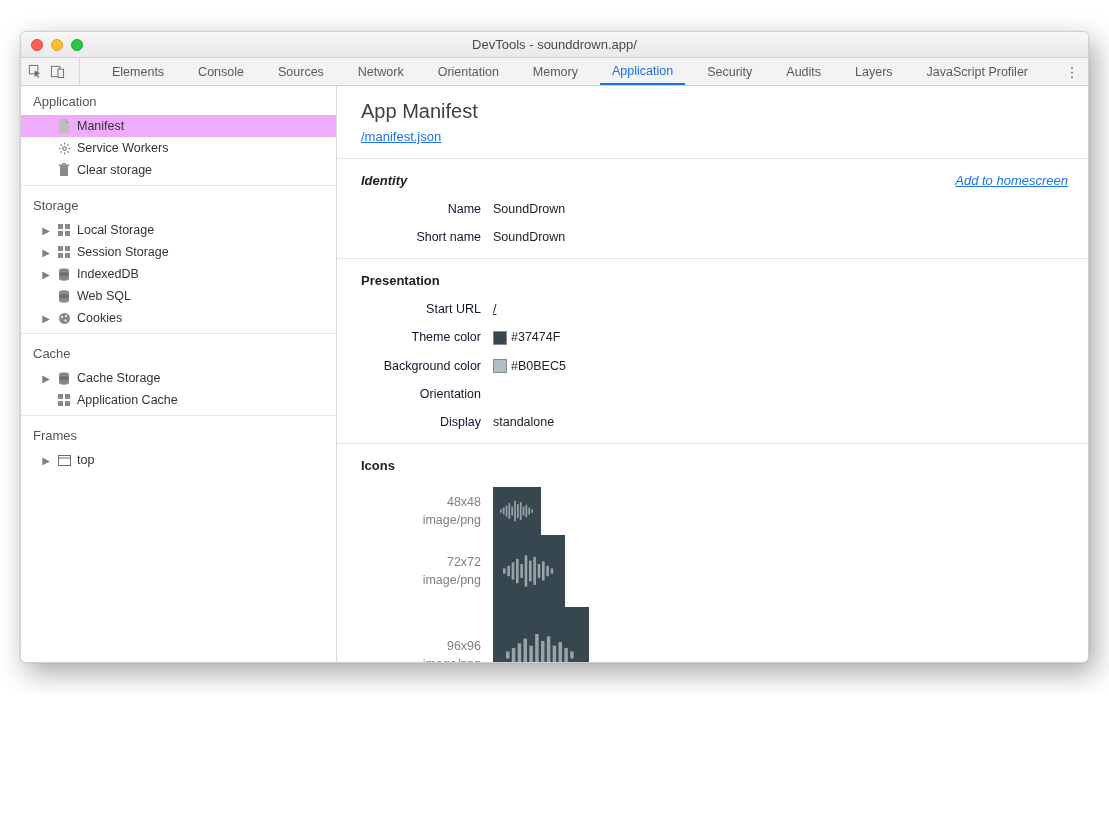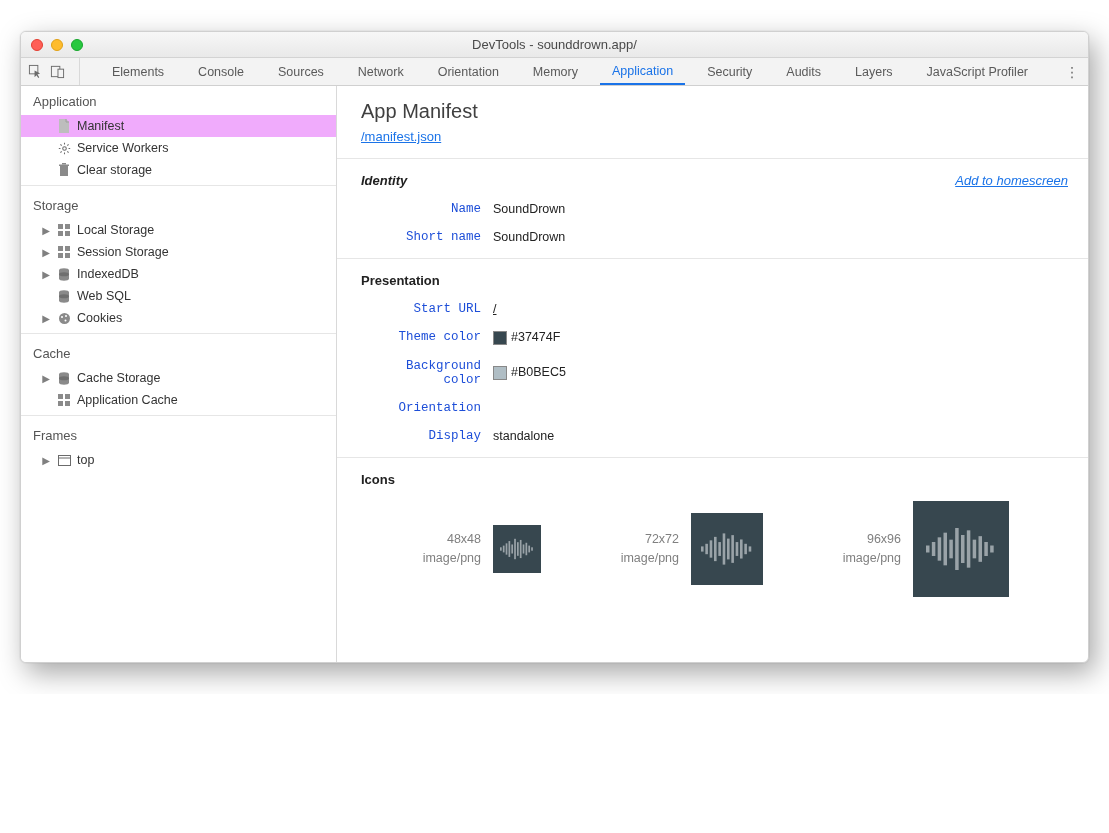--- a/index.html
+++ b/index.html
@@ -70,25 +70,25 @@
   
   .main { flex:1; overflow:auto; }
   .main-inner { padding: 14px 20px 24px 24px; }
   .h1 { font-size:20px; color:#404040; margin: 0 0 6px 0;}
   .link { color:#1a73e8; text-decoration:underline; cursor:pointer;}
   .divider { height:1px; background:#e6e6e6; margin: 14px -24px 0 -24px; }
   .section { padding-top:14px; }
   .section-head { display:flex; align-items:center; justify-content:space-between;font-style:italic;}
   .section-title { font-weight:600; font-size:13px; color:#222;}
   .kv { display:flex; align-items:center; padding-top:14px; font-size:12.5px;}
-  .kv .k { width:120px; text-align:right; color:#1d4ed8; margin-right:12px;font-family:Liberation Mono, monospace;}
+  .kv .k { width:120px; text-align:right; color:#0f172a; margin-right:12px;}
   .kv .v { color:#222; }
   .swatch { width:14px; height:14px; border:1px solid #888; display:inline-block; vertical-align:middle; margin-right:4px;}
 
-  .icons-list { display:flex; gap:18px; padding-top:14px;}
+  .icons-list { display:flex; flex-direction:column; padding-top:14px;}
   .icon-row { display:flex; align-items:center;}
   .icon-meta { width:120px; text-align:right; margin-right:12px; color:#808080; font-size:12.5px; line-height:1.5;}
 
   .app-icon { background:#37474F; display:flex; align-items:center; justify-content:center;}
   .sz48 { width:48px; height:48px; }
   .sz72 { width:72px; height:72px; }
   .sz96 { width:96px; height:96px; }
 </style>
 </head>
 <body>

